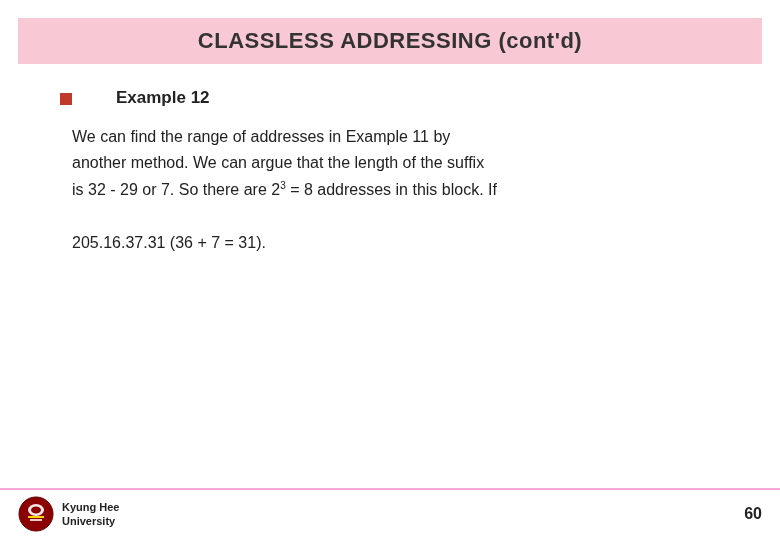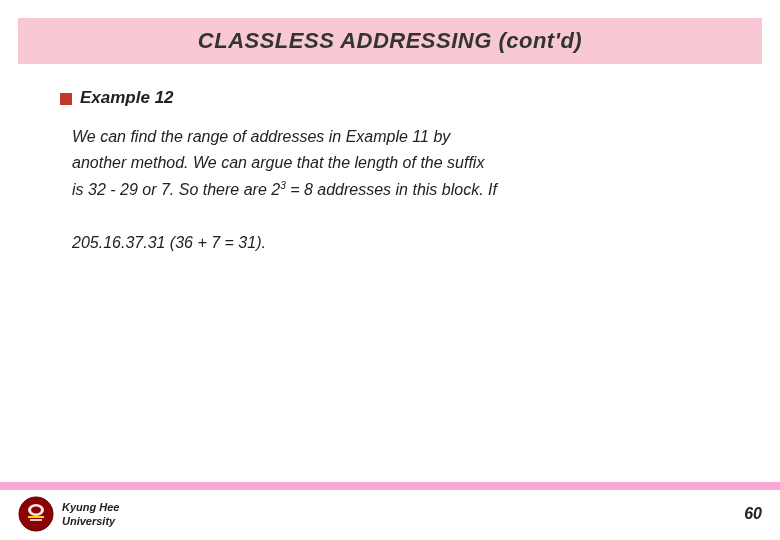--- a/index.html
+++ b/index.html
@@ -13,21 +13,20 @@
       overflow: hidden;
     }
 
     .slide {
       width: 780px;
       height: 540px;
       background: #ffffff;
       position: relative;
       display: flex;
       flex-direction: column;
-      font-style: italic;
     }
 
     .header {
       background: #f8c8d4;
       text-align: center;
       padding: 10px 20px;
       margin: 18px 18px 0 18px;
     }
 
     .header h1 {
@@ -39,20 +38,21 @@
 
     .content {
       flex: 1;
       padding: 24px 60px 20px 60px;
     }
 
     .example-heading {
       display: flex;
       align-items: center;
       margin-bottom: 16px;
+      gap: 36px;
     }
 
     .bullet-square {
       width: 12px;
       height: 12px;
       background: #c0392b;
       margin-right: 8px;
       flex-shrink: 0;
       margin-top: 1px;
     }
@@ -68,21 +68,21 @@
       line-height: 1.65;
       color: #222222;
       margin-left: 12px;
     }
 
     .footer {
       display: flex;
       align-items: center;
       justify-content: space-between;
       padding: 6px 18px 8px 18px;
-      border-top: 8px solid #f9a8d4;
+      border-top: 2px solid #f9a8d4;
       margin-top: 12px;
     }
 
     .logo-area {
       display: flex;
       align-items: center;
       gap: 8px;
     }
 
     .logo-icon {

